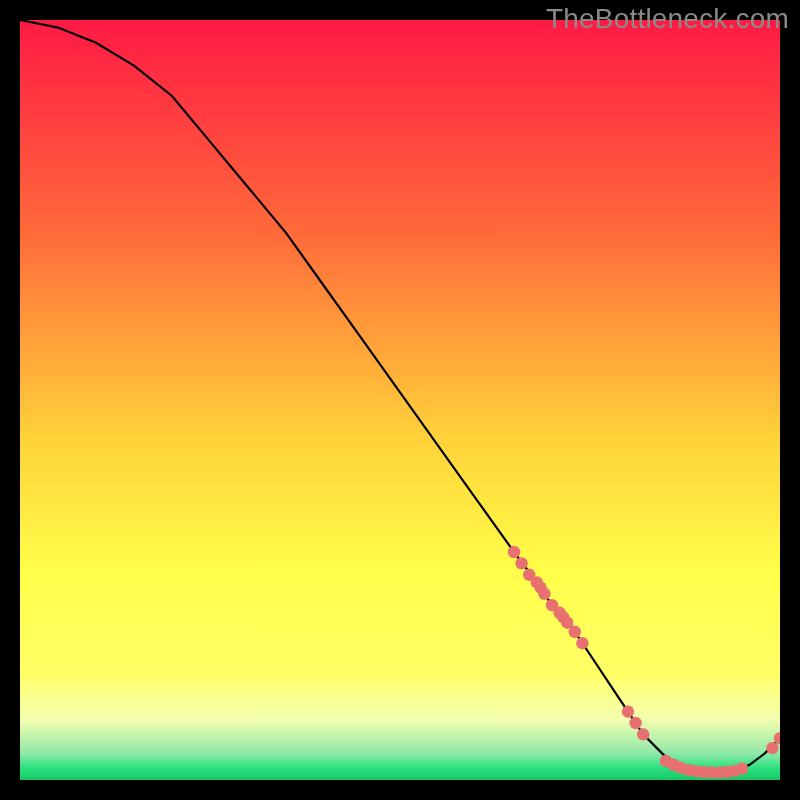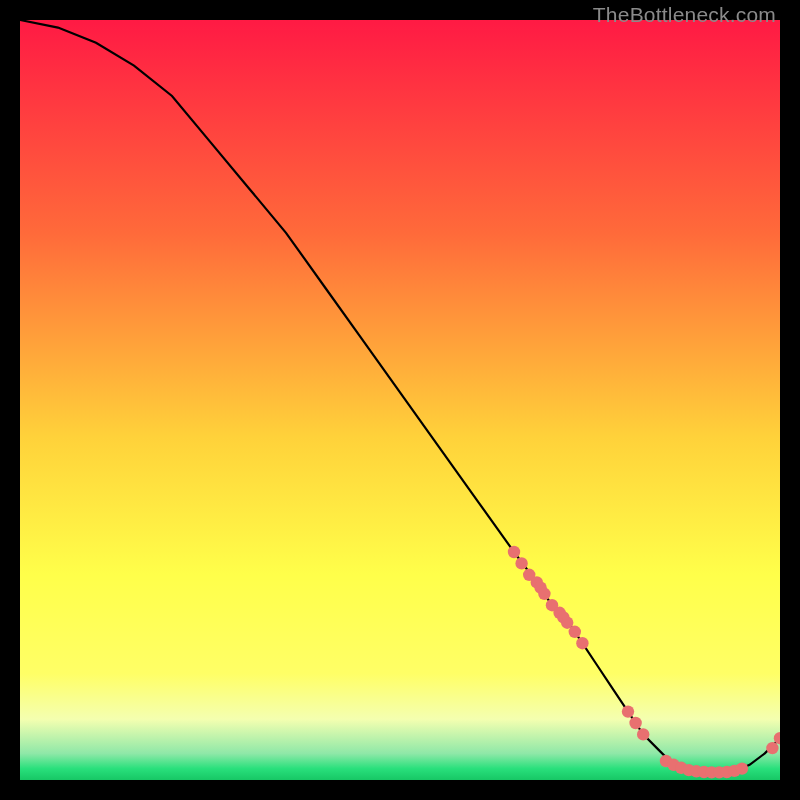--- a/index.html
+++ b/index.html
@@ -26,23 +26,23 @@
   }
   .curve {
     position: absolute;
     inset: 0;
     width: 100%;
     height: 100%;
   }
   .watermark {
     position: absolute;
     top: 3px;
-    right: 24px;
+    right: 11px;
     font-family: Arial, Helvetica, sans-serif;
-    font-size: 21px;
+    font-size: 28px;
     color: #8a8a8a;
     letter-spacing: 0.2px;
     user-select: none;
   }
 </style>
 </head>
 <body>
 
 <div class="plot-area">
   <svg class="gradient-bg" viewBox="0 0 760 760" preserveAspectRatio="none">

